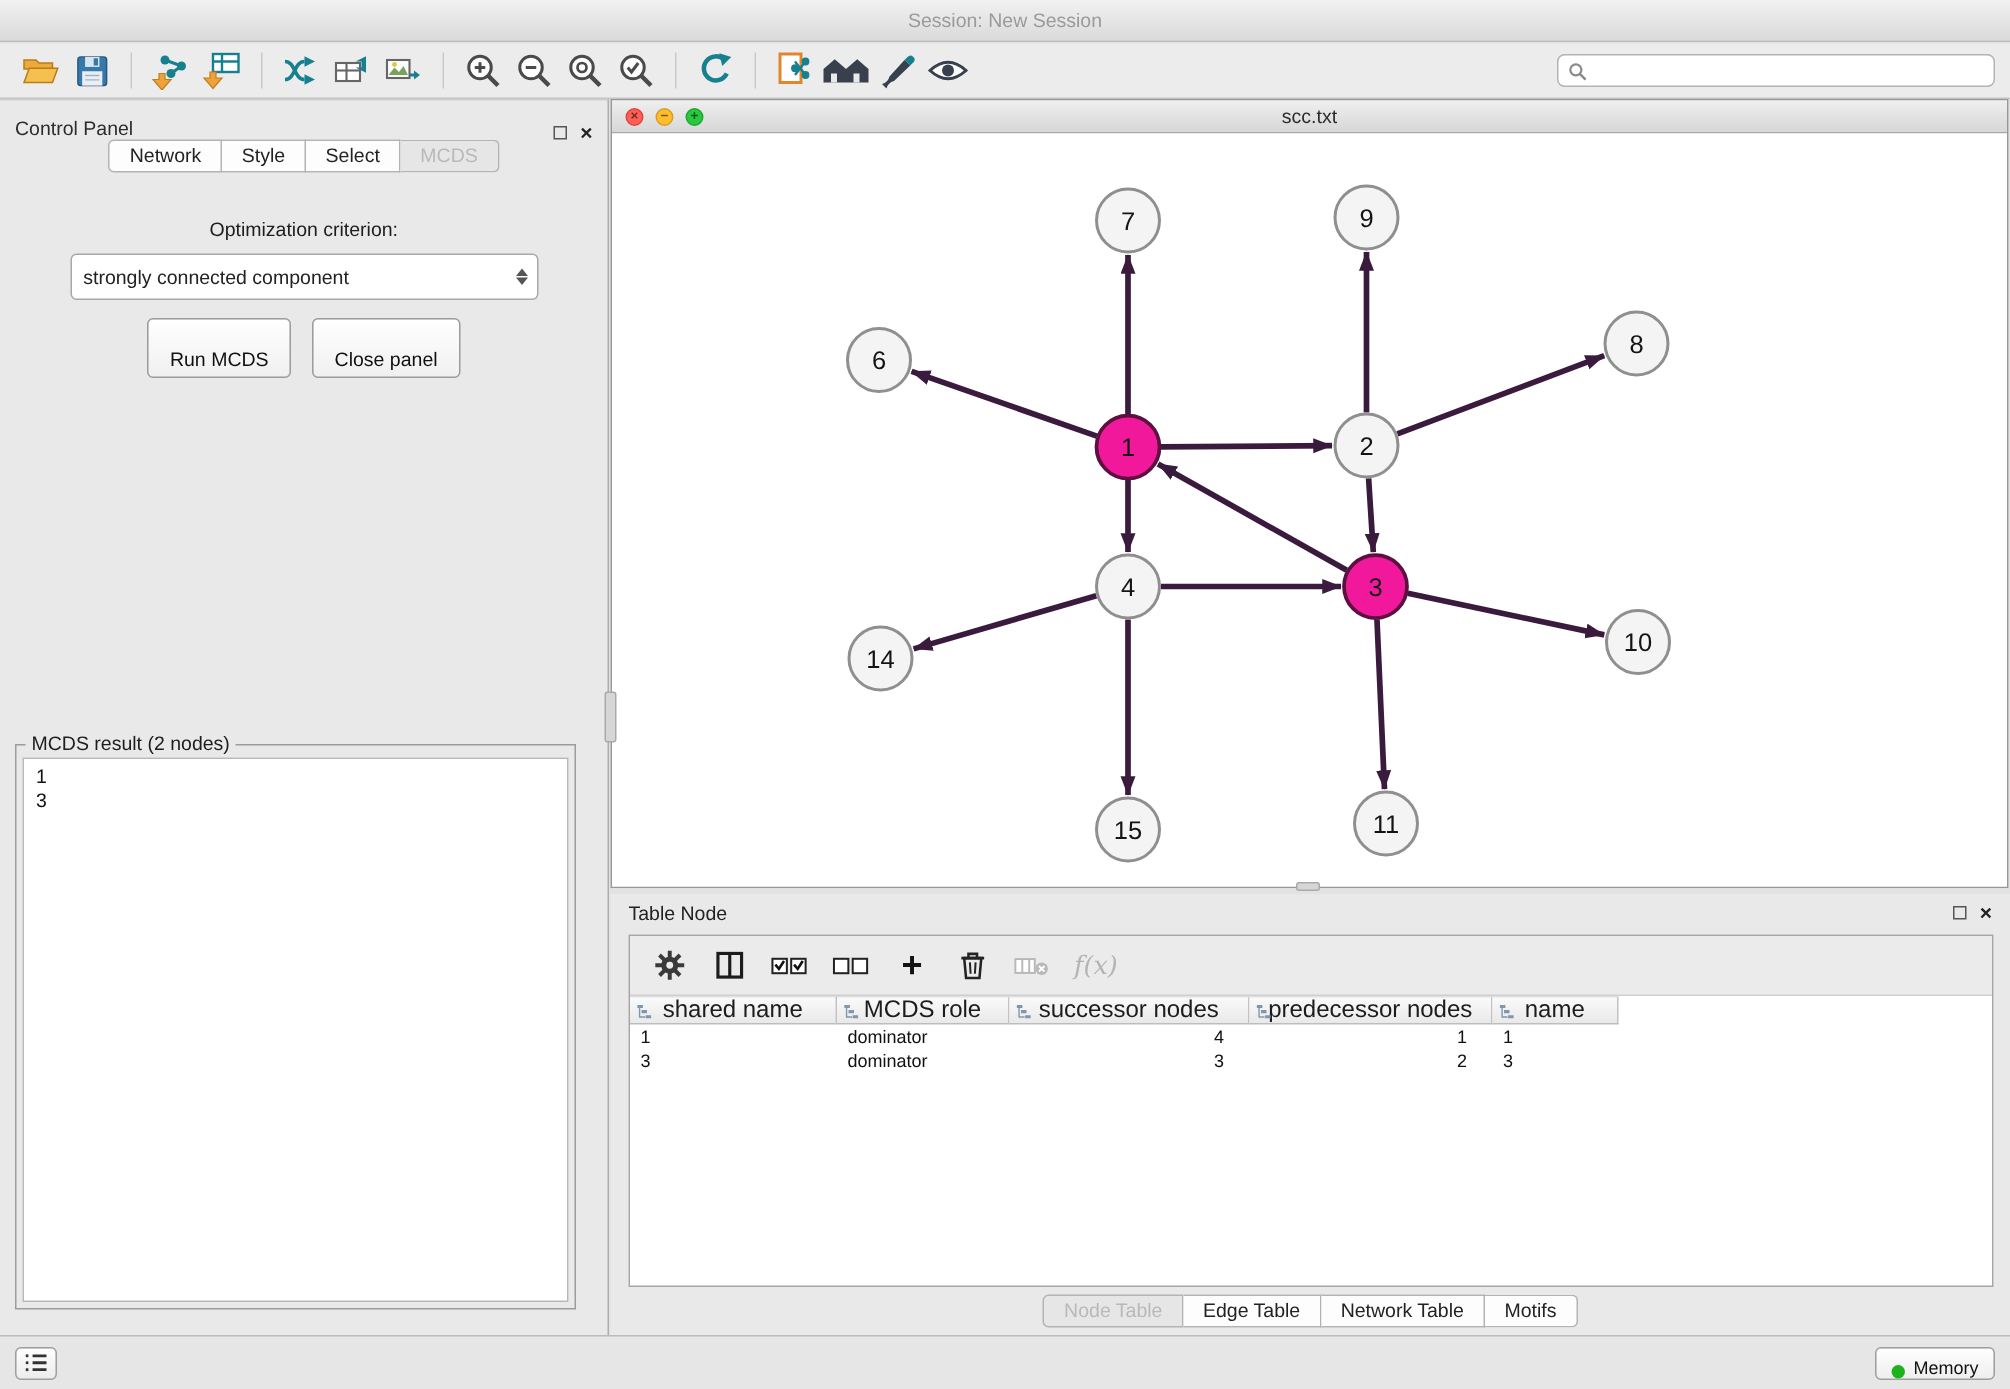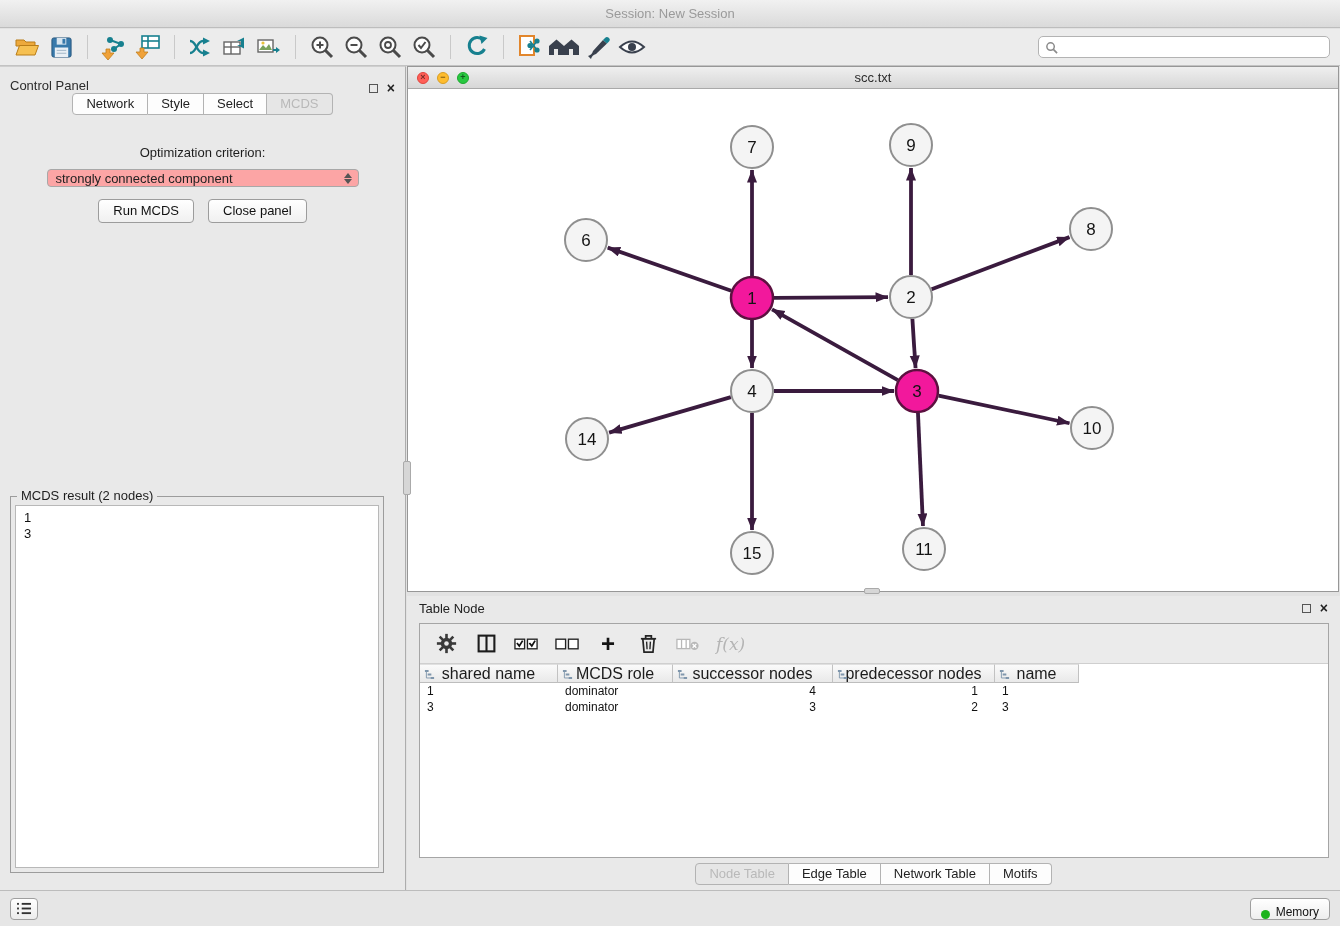--- a/index.html
+++ b/index.html
@@ -41,32 +41,32 @@
   .seg { display:flex; justify-content:center; }
   .seg .tab {
     background:#fdfdfd; border:1px solid #b3b3b3; border-left:none;
     padding:2px 13px 3px 13px; font-size:13px; color:#222; white-space:nowrap;
   }
   .seg .tab:first-child { border-left:1px solid #b3b3b3; border-radius:4px 0 0 4px; }
   .seg .tab:last-child { border-radius:0 4px 4px 0; }
   .seg .tab.active { color:#b9b9b9; background:#e6e6e6; }
   .opt-label { text-align:center; margin-top:30px; font-size:13px; color:#1d1d1d; }
   .combo {
-    margin:9px auto 0 auto; width:312px; height:18px; background:#fca5a5;
+    margin:9px auto 0 auto; width:312px; height:31px; background:#ffffff;
     border:1px solid #a8a8a8; border-radius:4px; display:flex; align-items:center;
     padding:0 4px 0 8px; font-size:13px;
   }
   .combo .stepper { margin-left:auto; display:flex; flex-direction:column; align-items:center; gap:1px; padding-right:2px; }
   .combo .stepper i { width:0; height:0; border-left:4px solid transparent; border-right:4px solid transparent; display:block; }
   .combo .stepper .up { border-bottom:5px solid #555; }
   .combo .stepper .down { border-top:5px solid #555; }
   .btn-row { display:flex; justify-content:center; gap:14px; margin-top:12px; }
   .push-btn {
     background:linear-gradient(#ffffff,#f0f0f0); border:1px solid #9c9c9c; border-radius:4px;
-    padding:3px 14px 4px 14px; font-size:13px; color:#111;
+    padding:19px 14px 4px 14px; font-size:13px; color:#111;
   }
   .groupbox {
     position:absolute; left:10px; width:374px; top:429px; height:377px;
     border:1px solid #9c9c9c;
   }
   .groupbox .legend {
     position:absolute; top:-9px; left:6px; background:#e9e9e9; padding:0 4px; font-size:13px; color:#1d1d1d;
   }
   .groupbox .inner {
     position:absolute; top:8px; left:4px; right:4px; bottom:4px;

